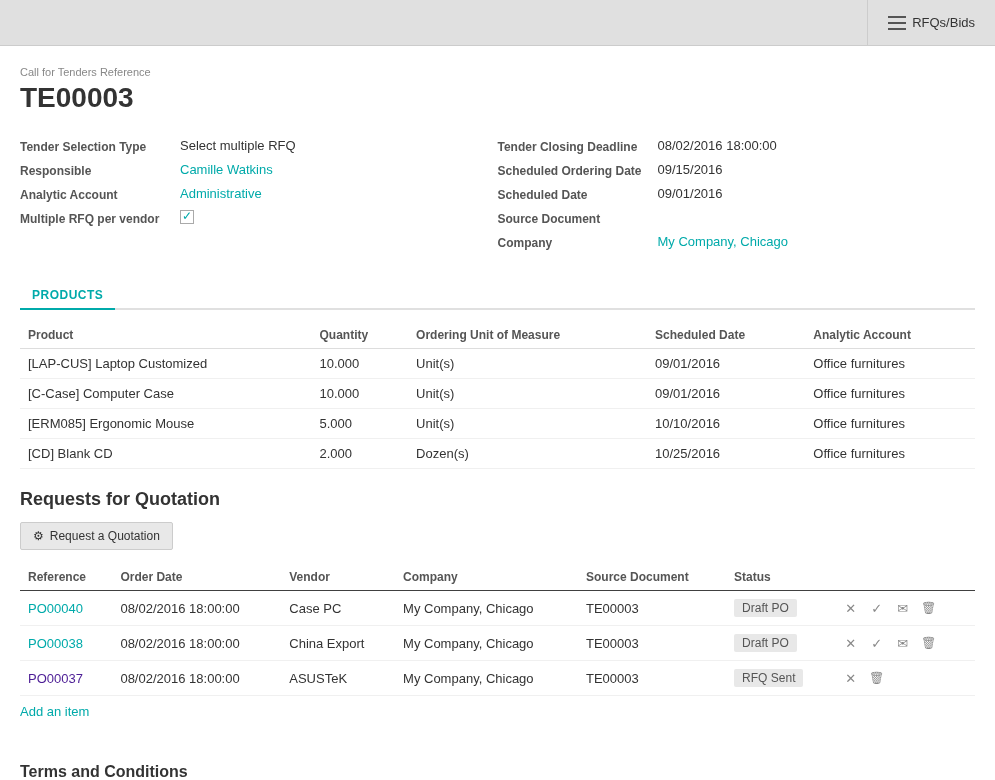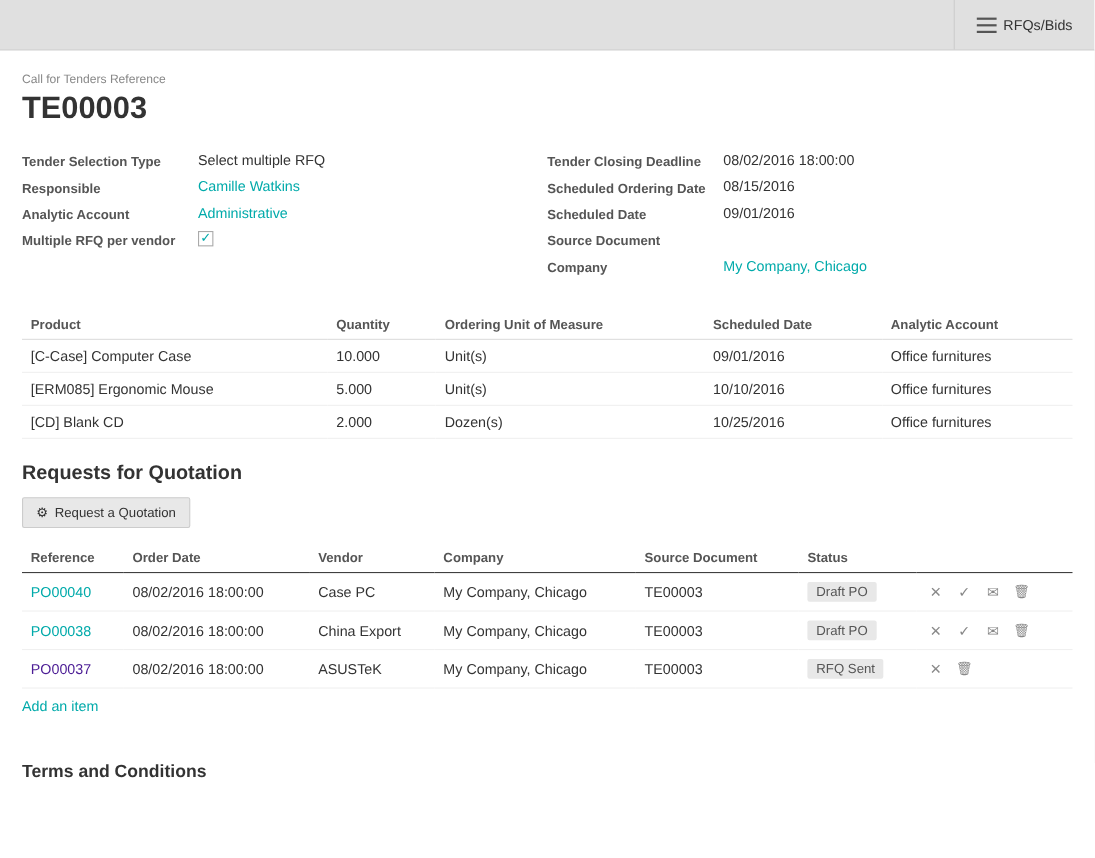--- a/index.html
+++ b/index.html
@@ -264,50 +264,60 @@
       </div>
     </div>
 
     <div>
       <div class="field-row">
         <span class="field-label">Tender Closing Deadline</span>
         <span class="field-value">08/02/2016 18:00:00</span>
       </div>
       <div class="field-row">
         <span class="field-label">Scheduled Ordering Date</span>
-        <span class="field-value">08/15/2016</span>
+        <span class="field-value">09/15/2016</span>
       </div>
       <div class="field-row">
         <span class="field-label">Scheduled Date</span>
         <span class="field-value">09/01/2016</span>
       </div>
       <div class="field-row">
         <span class="field-label">Source Document</span>
         <span class="field-value"></span>
       </div>
       <div class="field-row">
         <span class="field-label">Company</span>
         <span class="field-value link">My Company, Chicago</span>
       </div>
     </div>
   </div>
 
   
+  <div class="tab-bar">
+    <div class="tab">PRODUCTS</div>
+  </div>
 
   <table class="products-table">
     <thead>
       <tr>
         <th>Product</th>
         <th>Quantity</th>
         <th>Ordering Unit of Measure</th>
         <th>Scheduled Date</th>
         <th>Analytic Account</th>
       </tr>
     </thead>
     <tbody id="products-tbody">
+    <tr>
+      <td>[LAP-CUS] Laptop Customized</td>
+      <td>10.000</td>
+      <td>Unit(s)</td>
+      <td>09/01/2016</td>
+      <td>Office furnitures</td>
+    </tr>
         <tr>
       <td>[C-Case] Computer Case</td>
       <td>10.000</td>
       <td>Unit(s)</td>
       <td>09/01/2016</td>
       <td>Office furnitures</td>
     </tr>
         <tr>
       <td>[ERM085] Ergonomic Mouse</td>
       <td>5.000</td>

